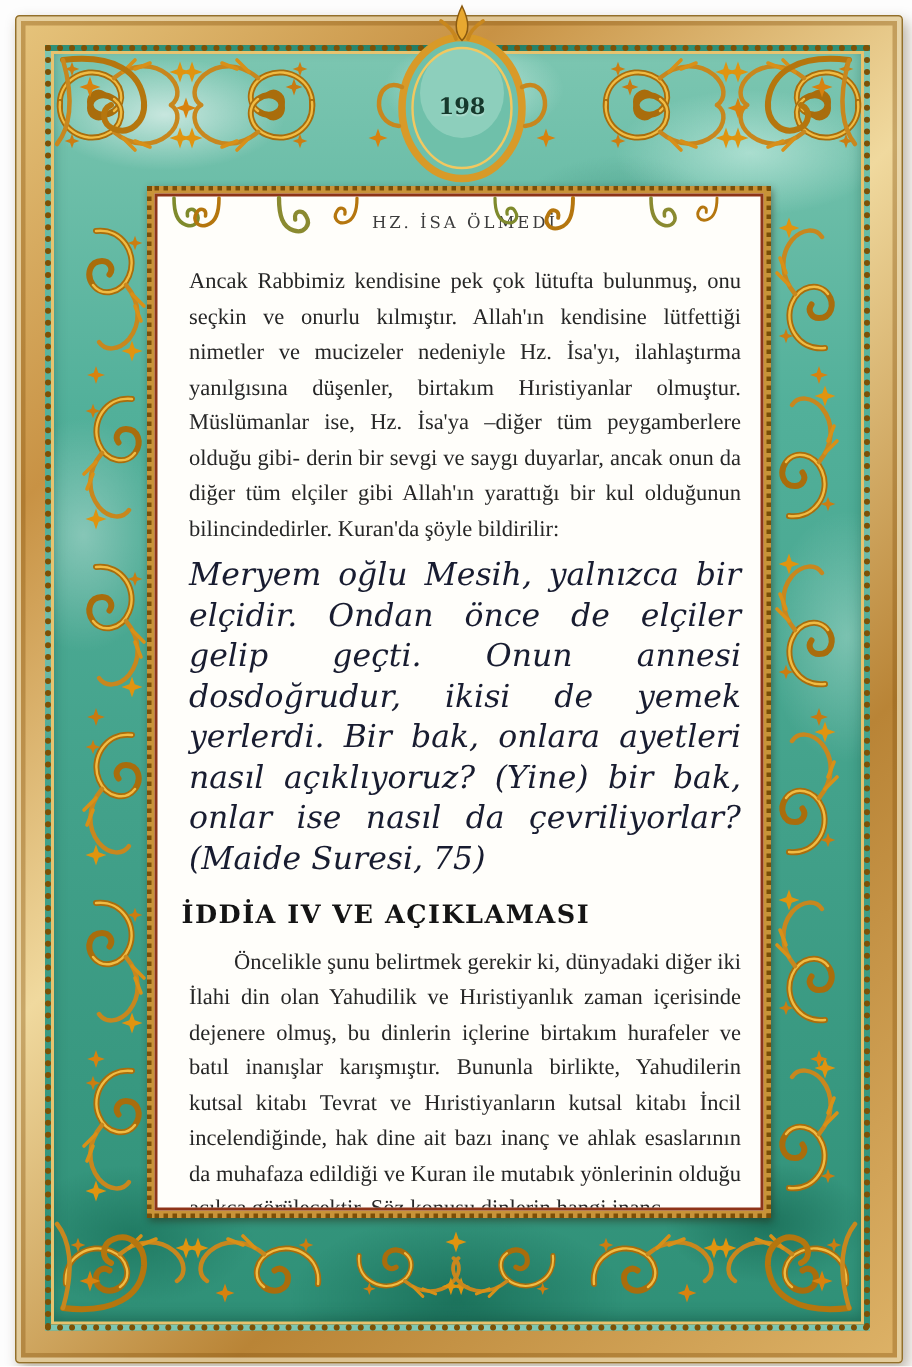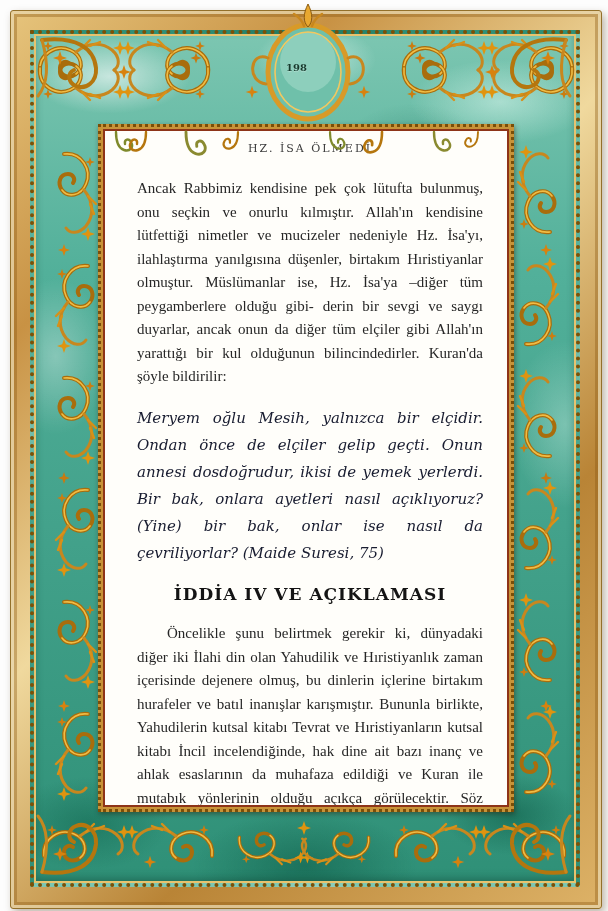--- a/index.html
+++ b/index.html
@@ -37,31 +37,31 @@
     box-shadow:1px 2px 5px rgba(40,22,4,.45);}
   .panel{position:relative;width:100%;height:100%;box-sizing:border-box;
     background:#fffefa;border:2px solid #8e3418;overflow:hidden;
     padding:4px 8px 0 16px;}
 
   .running-head{margin-top:7px;text-align:center;font-family:"DejaVu Serif", serif;
     font-size:11px;letter-spacing:2px;color:#3c3c3c;font-variant:small-caps;}
 
   .body-copy{margin-top:22px;font-size:15px;line-height:23.5px;color:#262626;
     text-align:justify;}
-  .body-copy p{margin:16px;}
+  .body-copy p{margin:5px;}
   .para-indent{text-indent:30px;}
 
-  .quote{margin:2px 0 0 26px;font-style:italic;font-size:15px;line-height:27px;
+  .quote{margin:2px 0 0 26px;font-style:italic;font-size:21px;line-height:27px;
     color:#181c30;text-align:justify;font-family:"DejaVu Serif", serif;}
 
-  .claim-heading{margin:13px 0 8px;text-align:center;font-family:"DejaVu Serif", serif;
+  .claim-heading{margin:13px 0 8px;text-align:left;font-family:"DejaVu Serif", serif;
     font-weight:700;font-size:17px;letter-spacing:1px;color:#141414;}
 
-  .page-num{position:absolute;left:286px;top:62px;width:44px;text-align:left;
-    font-family:"DejaVu Serif", serif;font-weight:700;font-size:10px;color:#16392c;
+  .page-num{position:absolute;left:286px;top:62px;width:44px;text-align:center;
+    font-family:"DejaVu Serif", serif;font-weight:700;font-size:15px;color:#16392c;
     text-shadow:0 1px 1px rgba(255,255,255,.35);z-index:5;}
 
   .ornaments{position:absolute;left:0;top:0;z-index:4;pointer-events:none;}
 </style>
 </head>
 <body>
 
 <div class="page">
 
   <div class="molding"></div>

